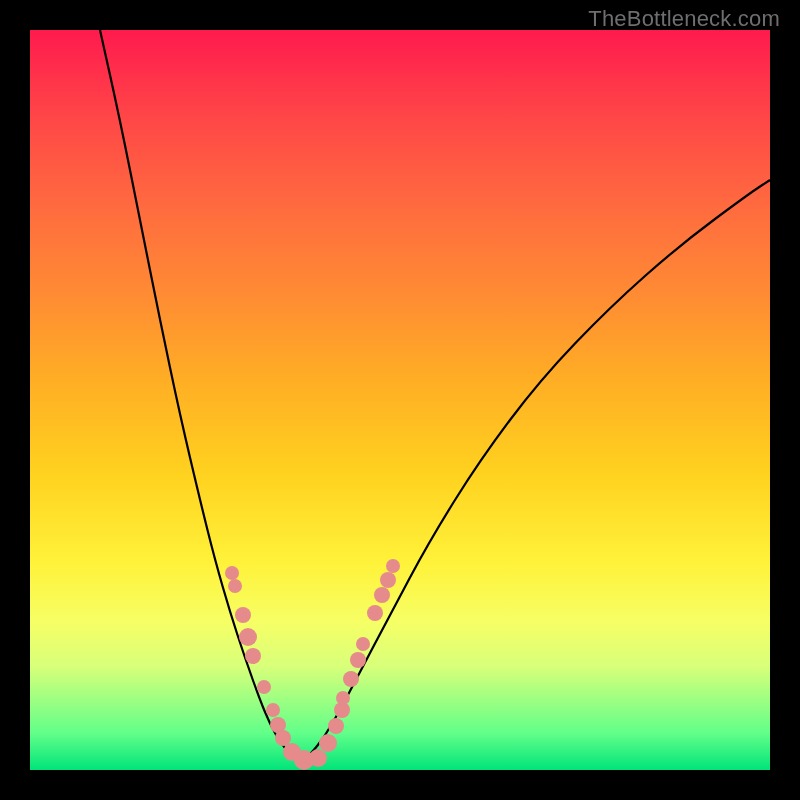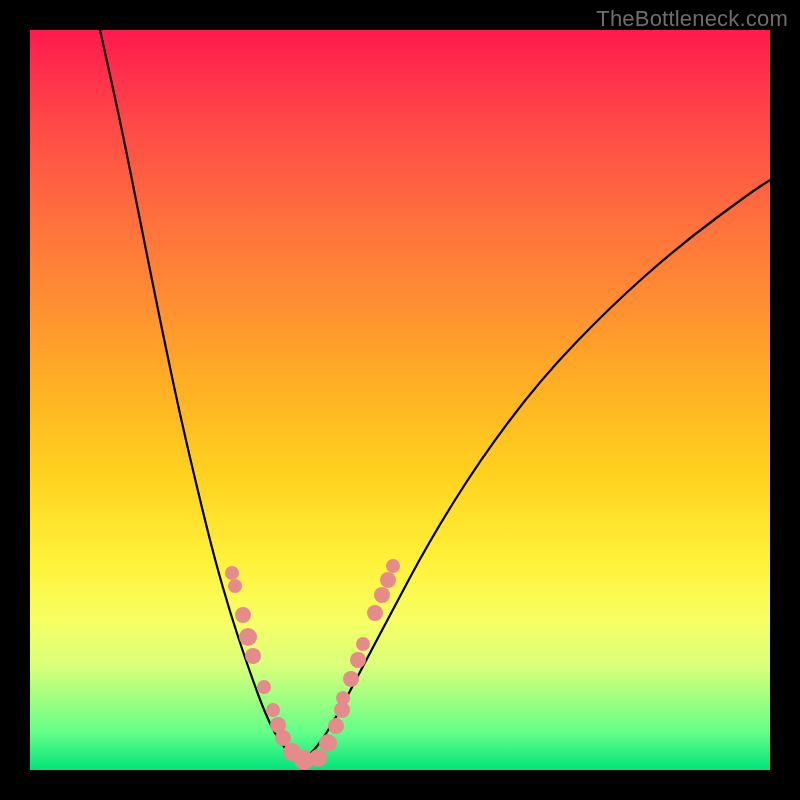--- a/index.html
+++ b/index.html
@@ -33,21 +33,21 @@
       #fff23a 72%,
       #f6ff65 80%,
       #d8ff7a 86%,
       #62ff89 95%,
       #00e47a 100%
     );
   }
   .watermark {
     position: absolute;
     top: 6px;
-    right: 12px;
+    right: 20px;
     color: #6e6e6e;
     font-size: 22px;
     font-weight: 500;
     letter-spacing: 0.2px;
     user-select: none;
   }
   svg.curves {
     position: absolute;
     left: 0;
     top: 0;

